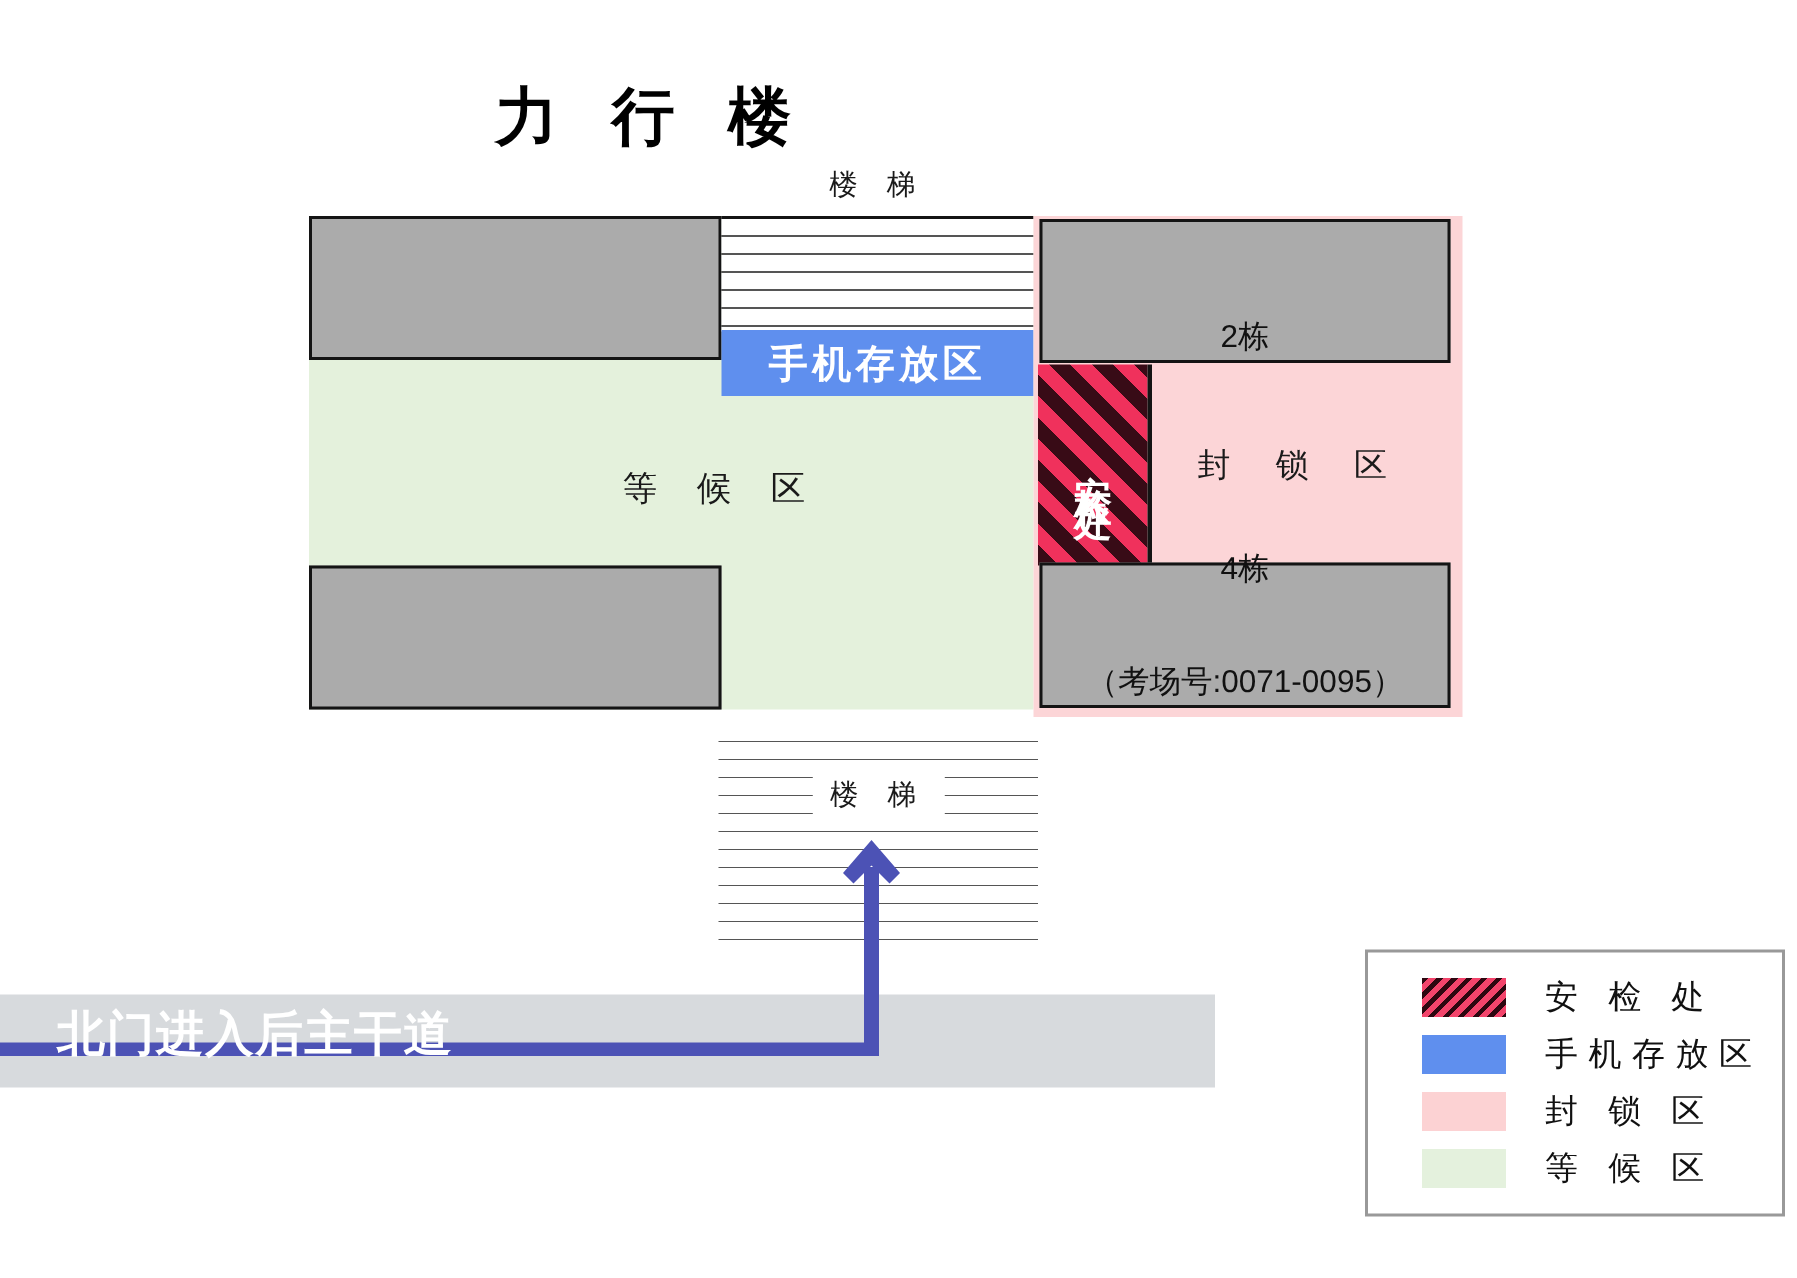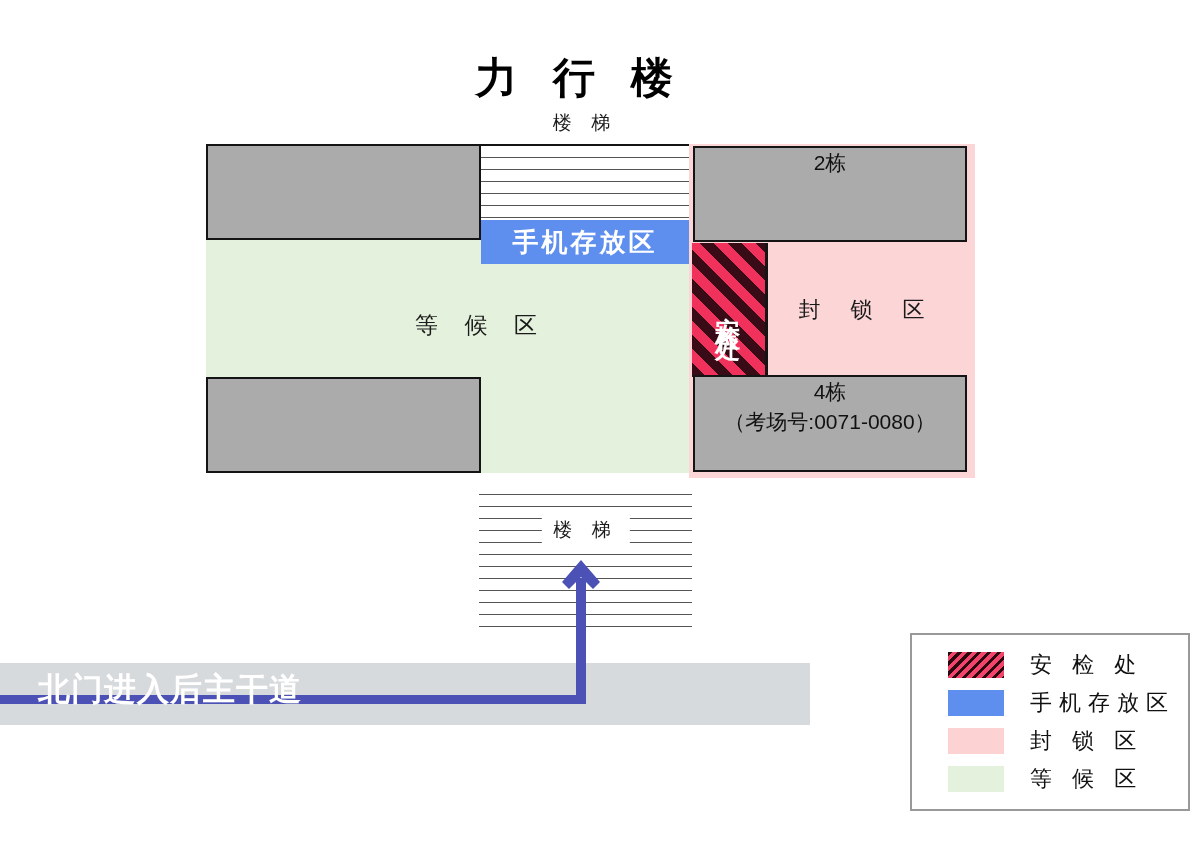--- a/index.html
+++ b/index.html
@@ -1,20 +1,20 @@
 <!DOCTYPE html>
 <html><head>
 <meta charset="utf-8">
 <style>
   html,body{margin:0;padding:0;background:#fff;}
   body{font-family:"Liberation Sans","DejaVu Sans",sans-serif;}
   .canvas{position:relative;width:1198px;height:852px;background:#ffffff;overflow:hidden;}
   .abs{position:absolute;box-sizing:border-box;}
 
-  .title{left:330px;top:50px;width:500px;text-align:center;font-size:42px;font-weight:bold;
+  .title{left:330px;top:50px;width:500px;font-size:42px;font-weight:bold;
          color:#000;letter-spacing:12px;}
   .stairs-top-label{left:481px;top:110px;width:208px;text-align:center;font-size:19px;
          letter-spacing:7px;color:#1a1a1a;}
 
   .green-area{left:206px;top:144px;width:483px;height:329px;background:#e4f1dc;}
   .waiting-label{left:371px;top:310px;width:220px;text-align:center;font-size:23px;
          letter-spacing:10px;color:#1a1a1a;}
 
   .gray-block{background:#ababab;border:2px solid #141414;}
   .block-tl{left:206px;top:144px;width:275px;height:96px;}
@@ -23,22 +23,22 @@
   .stairs-top{left:481px;top:144px;width:208px;height:77px;
         background:repeating-linear-gradient(to bottom,#ffffff 0 11px,#555555 11px 12px);
         border-top:2px solid #141414;}
   .phone-area{left:481px;top:220px;width:208px;height:44px;background:#5f8fee;
         display:flex;align-items:center;justify-content:center;}
   .phone-area span{color:#fff;font-size:26px;font-weight:bold;letter-spacing:3px;}
 
   .pink-col{left:689px;top:144px;width:286px;height:334px;background:#fcd5d7;}
   .pink-col .inner{position:absolute;box-sizing:border-box;}
   .b2{left:4px;top:2px;width:274px;height:96px;}
-  .b4{left:4px;top:231px;width:274px;height:97px;}
-  .bldg{display:flex;flex-direction:column;align-items:center;justify-content:flex-start;
+  .b4{left:4px;top:231px;width:274px;height:97px;gap:44px;}
+  .bldg{display:flex;flex-direction:column;align-items:center;justify-content:flex-end;
         font-size:21px;color:#111;line-height:1.45;text-align:center;}
   .security{left:3px;top:99px;width:76px;height:134px;
         background:repeating-linear-gradient(45deg,#380b16 0 10px,#f0315c 10px 20px);
         border-right:3px solid #141414;display:flex;align-items:center;justify-content:center;}
   .vtext{writing-mode:vertical-rl;text-orientation:upright;color:#ffffff;font-weight:bold;
         font-size:25px;letter-spacing:9px;}
   .blocked-label{left:79px;top:99px;width:199px;height:134px;display:flex;align-items:center;
         justify-content:center;font-size:22px;letter-spacing:12px;color:#1a1a1a;}
 
   .stairs-bottom{left:479px;top:483px;width:213px;height:152px;
@@ -91,21 +91,21 @@
   <div class="abs pink-col">
     <div class="inner gray-block b2 bldg">
       <div>2栋</div>
     </div>
     <div class="inner security">
       <span class="vtext">安检处</span>
     </div>
     <div class="inner blocked-label">封 锁 区</div>
     <div class="inner gray-block b4 bldg">
       <div>4栋</div>
-      <div>（考场号:0071-0080）</div>
+      <div>（考场号:0071-0095）</div>
     </div>
   </div>
 
   <div class="abs stairs-bottom">
     <span class="stairs-bottom-label">楼 梯</span>
   </div>
 
   <div class="abs road"></div>
   <div class="abs route-h"></div>
   <div class="abs route-v"></div>

